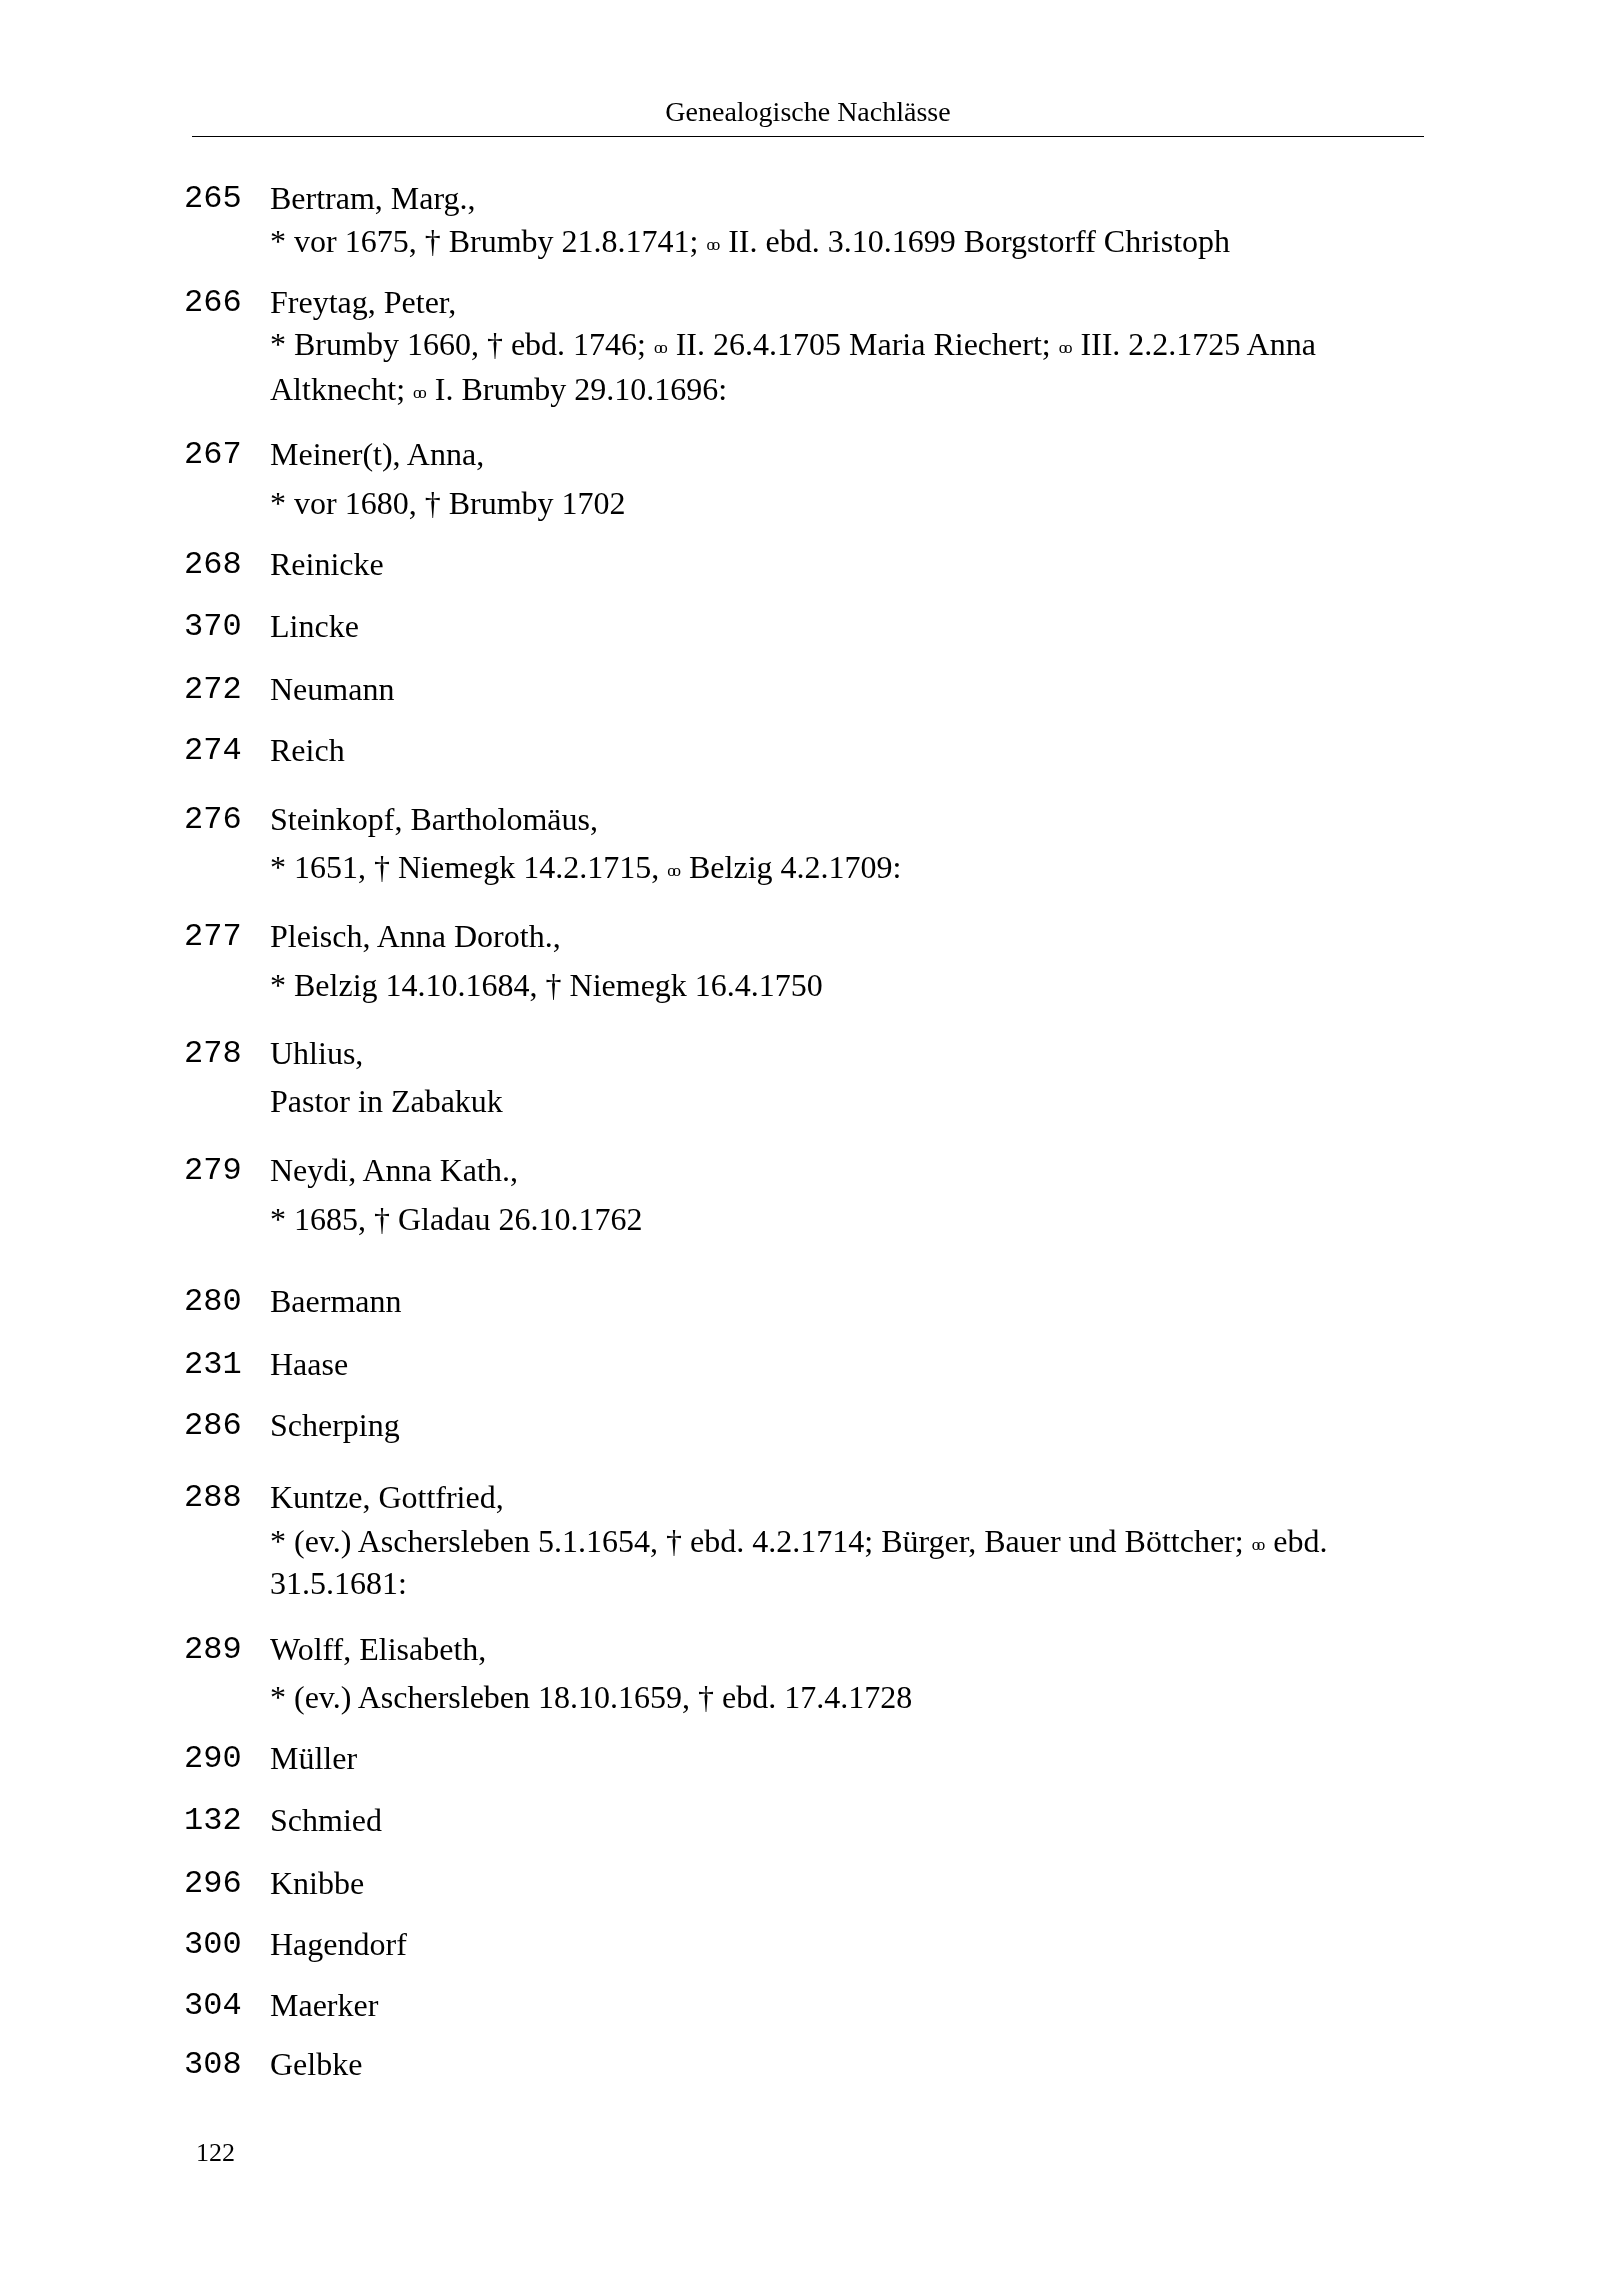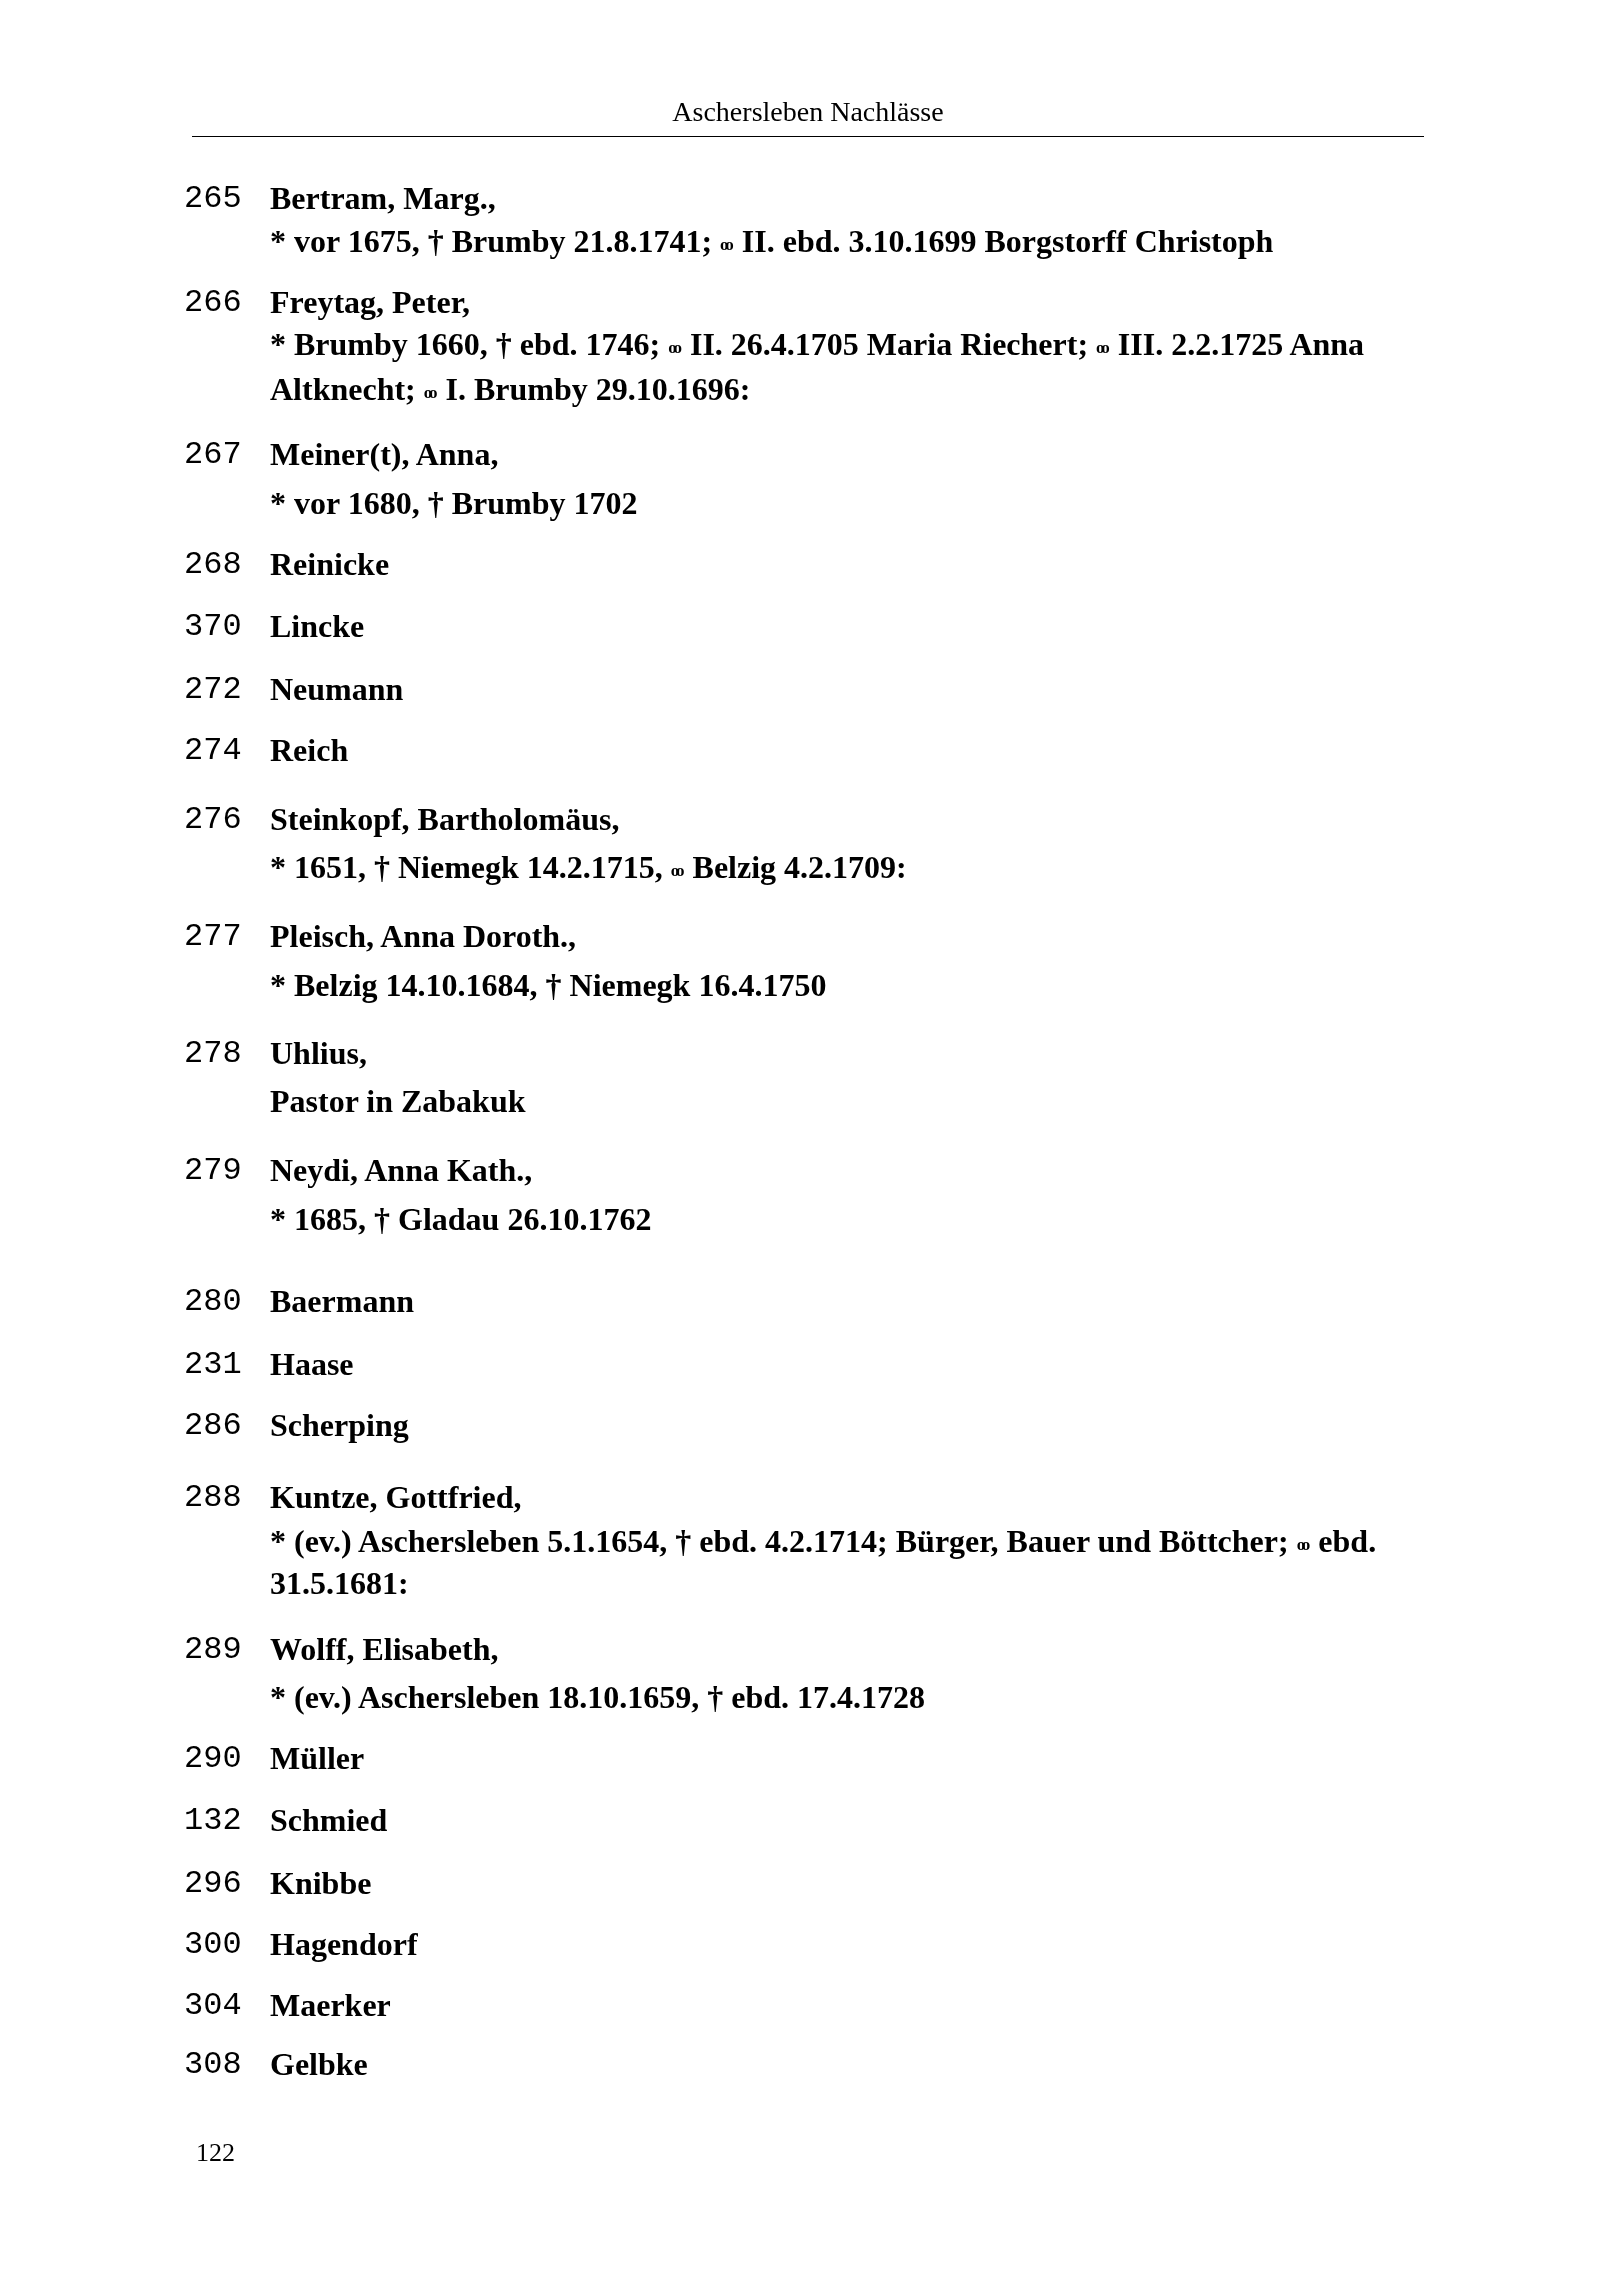--- a/index.html
+++ b/index.html
@@ -38,41 +38,40 @@
       font-size: 32px;
       line-height: 43px;
       height: 43px;
     }
     .num {
       left: 184px;
       font-family: Liberation Mono, monospace;
     }
     .txt {
       left: 270px;
-      font-weight: bold;
     }
     .marr {
       font-size: 17px;
       letter-spacing: -3.3px;
       margin-right: 3.3px;
       position: relative;
       top: -1.7px;
     }
     .page-number {
       position: absolute;
       left: 196px;
       font-size: 26px;
       line-height: 43px;
     }
   </style>
 </head>
 <body>
 
 <div>
-  <div class="header-title">Aschersleben Nachlässe</div>
+  <div class="header-title">Genealogische Nachlässe</div>
   <div class="header-rule"></div>
 
   <div id="entry-list">
 
     <div>
       <div class="line num" style="top:177px">265</div>
       <div class="line txt" style="top:177px">Bertram, Marg.,</div>
       <div class="line txt" style="top:220px">* vor 1675, † Brumby 21.8.1741; <span class="marr">oo</span> II. ebd. 3.10.1699 Borgstorff Christoph</div>
     </div>
 

